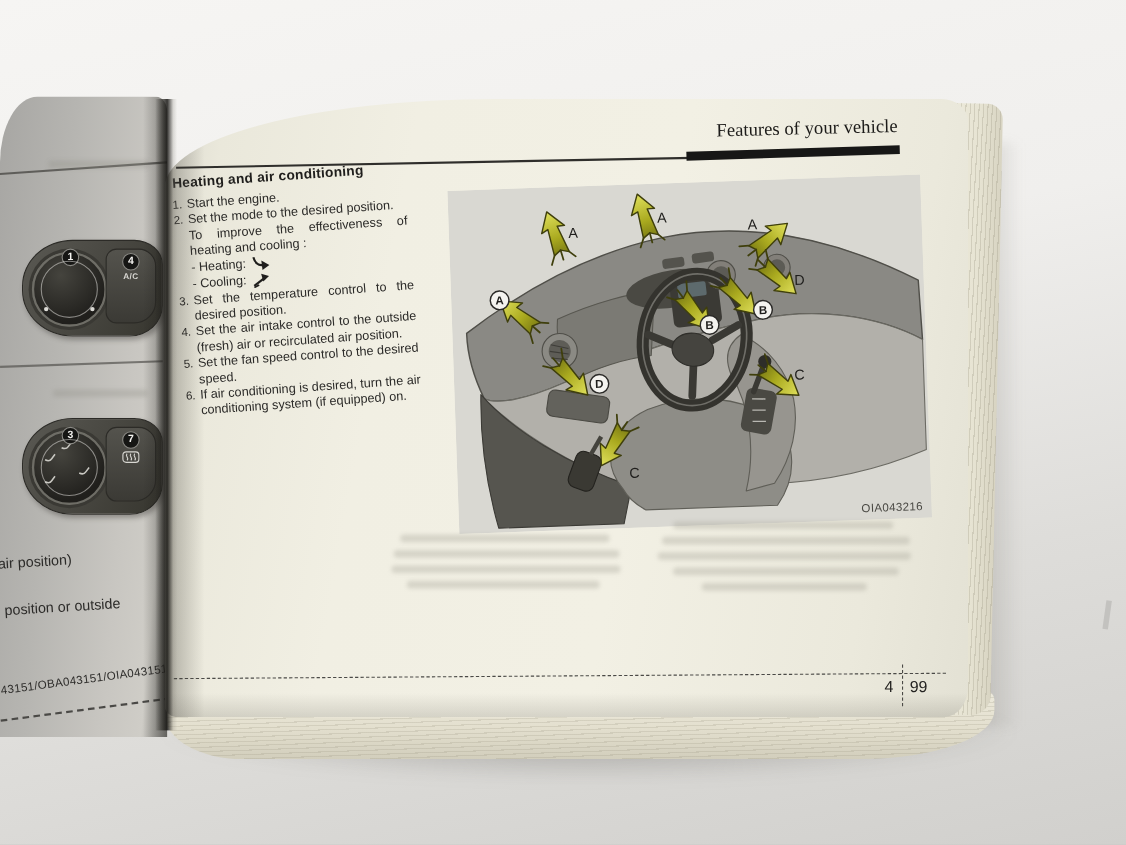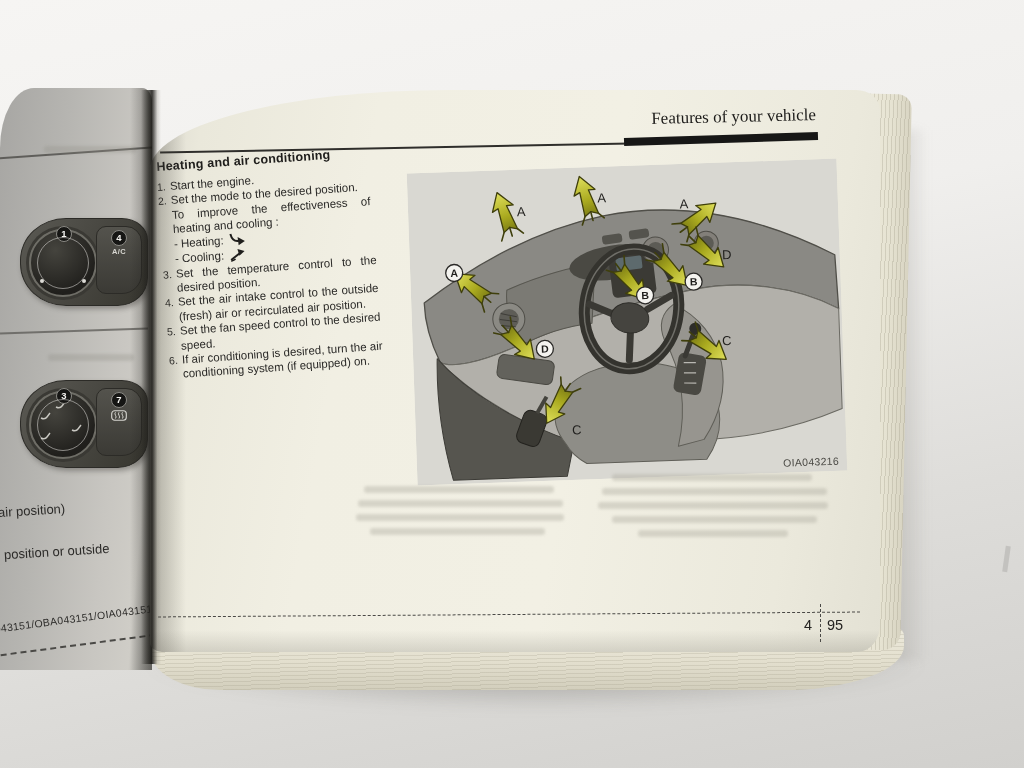--- a/index.html
+++ b/index.html
@@ -289,18 +289,18 @@
     <div class="ghost gl-r" style="left:220px;top:438px;width:175px;"></div>
     <div class="ghost gl-r" style="left:462px;top:384px;width:200px;"></div>
     <div class="ghost gl-r" style="left:452px;top:398px;width:225px;"></div>
     <div class="ghost gl-r" style="left:448px;top:412px;width:230px;"></div>
     <div class="ghost gl-r" style="left:462px;top:426px;width:205px;"></div>
     <div class="ghost gl-r" style="left:488px;top:440px;width:150px;"></div>
 
     <div class="abs rp-dash"></div>
     <div class="abs pg-ch">4</div>
     <div class="abs pg-vdash"></div>
-    <div class="abs pg-no">95</div>
+    <div class="abs pg-no">99</div>
   </div>
 
   <div class="abs spine"></div>
   <div class="abs pen-mark"></div>
 </div>
 
 </body></html>

